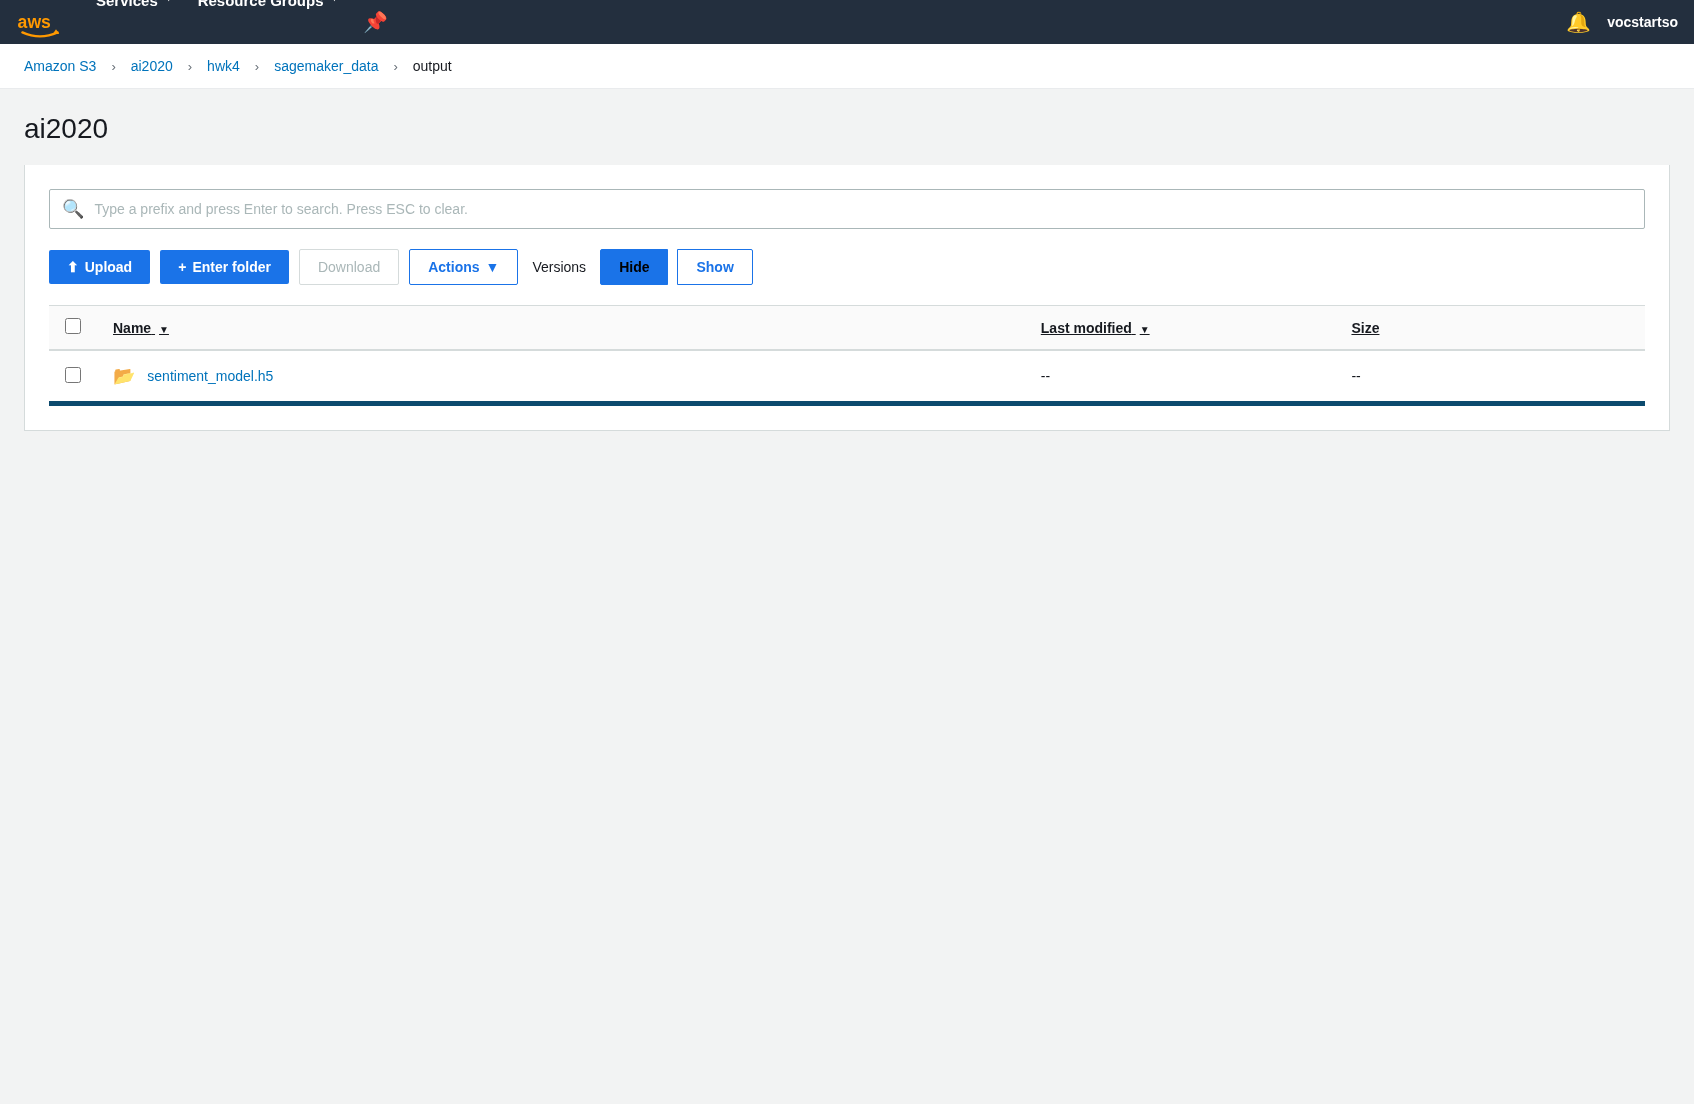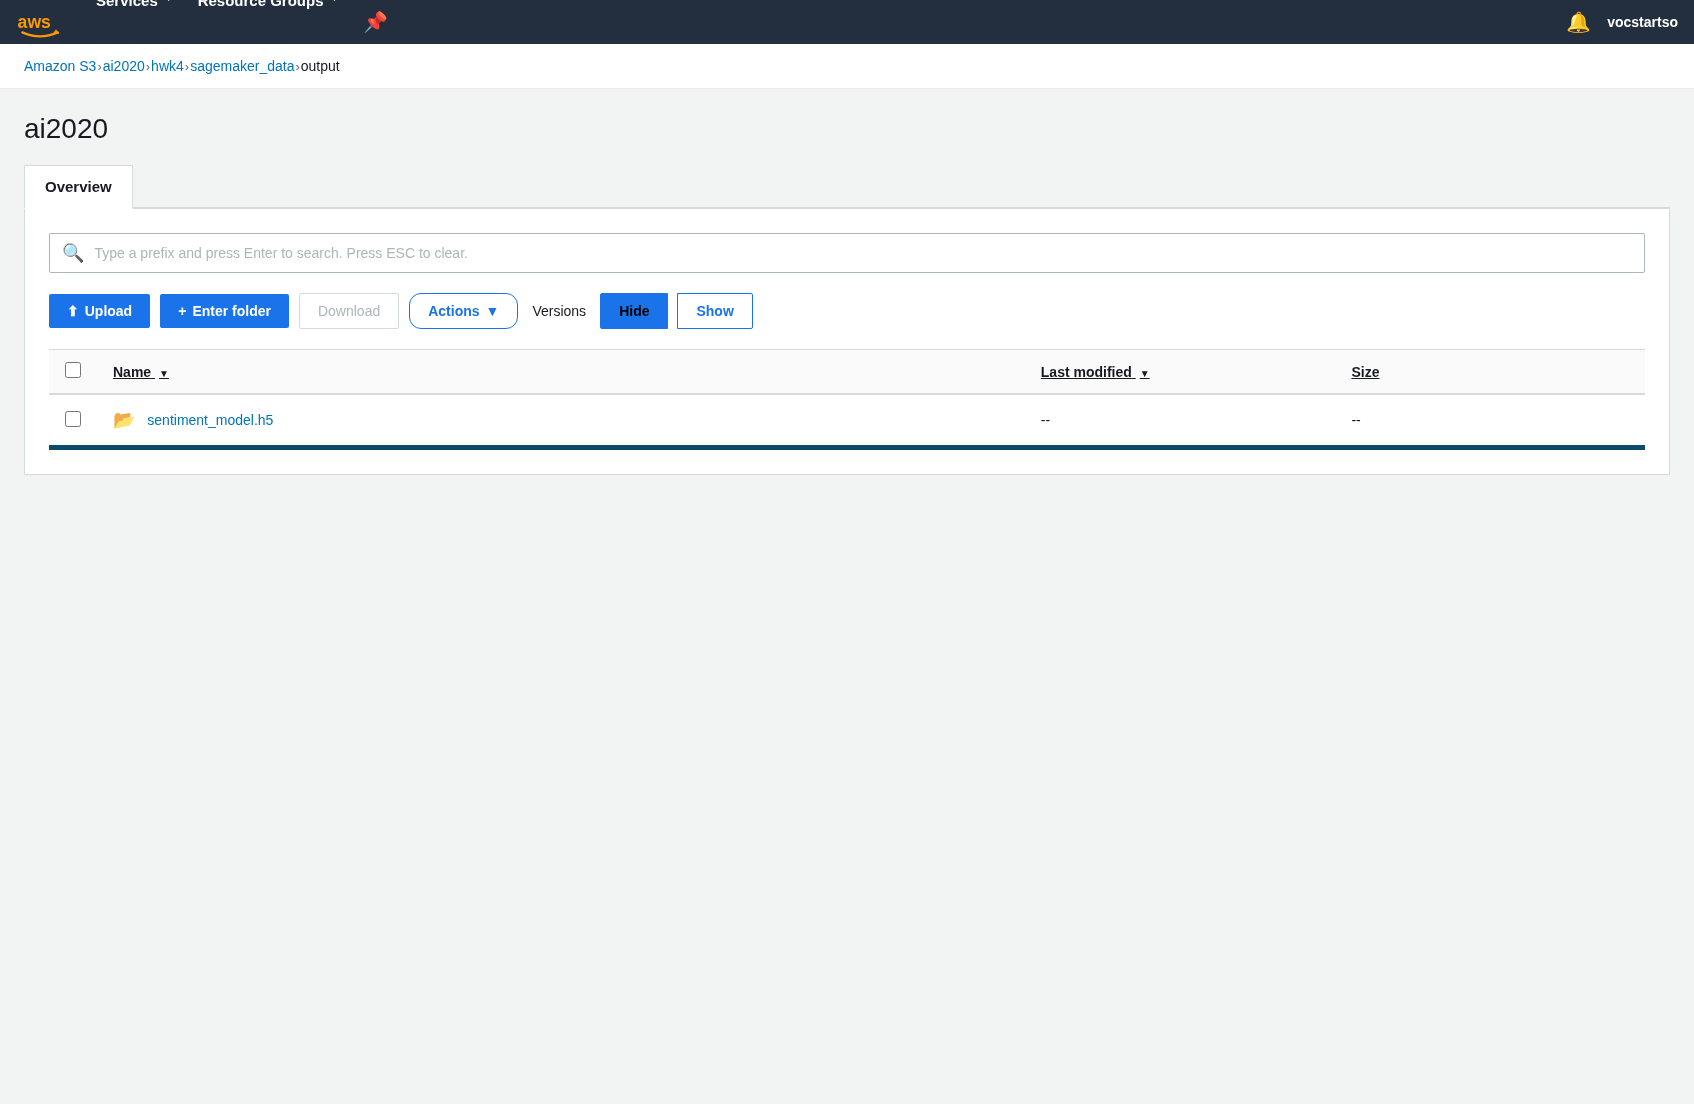--- a/index.html
+++ b/index.html
@@ -61,21 +61,21 @@
       font-weight: 700;
       cursor: pointer;
     }
 
     
     .breadcrumb-bar {
       background: #fff;
       padding: 14px 24px;
       display: flex;
       align-items: center;
-      gap: 1px;
+      gap: 15px;
       font-size: 14px;
       border-bottom: 1px solid #e9ebed;
     }
     .breadcrumb-link {
       color: #0073bb;
       cursor: pointer;
       text-decoration: none;
     }
     .breadcrumb-sep {
       color: #687078;
@@ -177,21 +177,21 @@
       gap: 6px;
       white-space: nowrap;
     }
     .btn-secondary {
       background: #fff;
       color: #1a73e8;
       border: 1px solid #1a73e8;
       padding: 9px 18px;
       font-size: 14px;
       font-weight: 700;
-      border-radius: 12px;
+      border-radius: 2px;
       cursor: pointer;
       display: flex;
       align-items: center;
       gap: 6px;
       white-space: nowrap;
     }
     .btn-disabled {
       background: #fff;
       color: #aab7b8;
       border: 1px solid #d5dbdb;
@@ -331,25 +331,20 @@
   <a class="breadcrumb-link">hwk4</a>
   <span class="breadcrumb-sep">›</span>
   <a class="breadcrumb-link">sagemaker_data</a>
   <span class="breadcrumb-sep">›</span>
   <span class="breadcrumb-current">output</span>
 </div>
 
 <div class="main-content">
   <h1 class="page-title">ai2020</h1>
 
-  <div class="tabs-bar">
-    <div class="tab-item active">
-      <span>Overview</span>
-    </div>
-  </div>
 
   <div class="panel">
 
     <div class="search-container">
       <span class="search-icon">🔍</span>
       <input class="search-input" type="text" placeholder="Type a prefix and press Enter to search. Press ESC to clear." style="">
     </div>
 
     <div class="toolbar">
       <button class="btn-primary">

